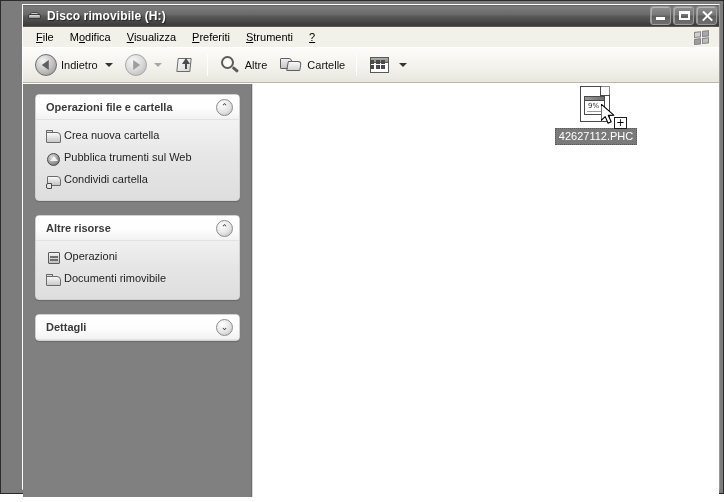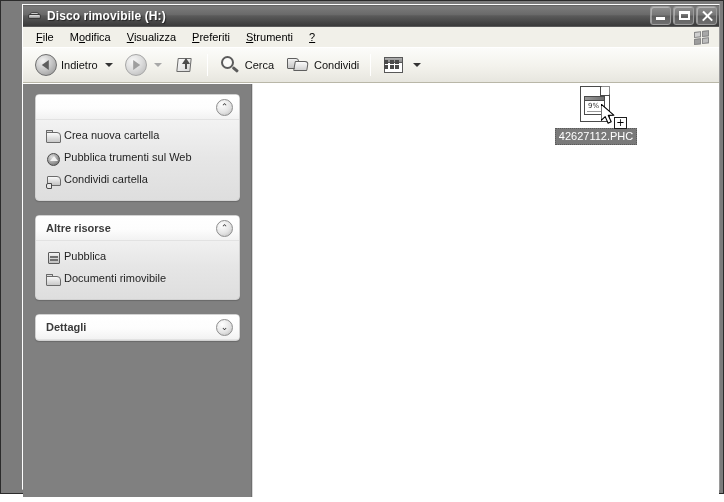--- a/index.html
+++ b/index.html
@@ -601,28 +601,28 @@
               <div class="up-arrow"></div>
               <div class="up-stem"></div>
           </div>
         </div>
         <div class="tb-sep"></div>
         <div class="tb-btn">
           <div class="icon-search">
             <div class="glass"></div>
               <div class="handle"></div>
           </div>
-          <span>Cerca</span>
+          <span>Altre</span>
         </div>
         <div class="tb-btn">
           <div class="icon-folders">
             <div class="f1"></div>
               <div class="f2"></div>
           </div>
-          <span>Condividi</span>
+          <span>Cartelle</span>
         </div>
         <div class="tb-sep"></div>
         <div class="tb-btn">
           <div class="icon-views">
             <div class="box"></div>
             <div class="dots">
                 <i></i>
                 <i></i>
                 <i></i>
                 <i></i>
@@ -633,20 +633,21 @@
           <div class="caret"></div>
         </div>
       </div>
 
       <div class="body-area">
 
         <div class="sidebar">
 
           <div class="panel">
             <div class="panel-header">
+              <div class="panel-title">Operazioni file e cartella</div>
               <div class="panel-chevron">⌃</div>
             </div>
             <div class="panel-body">
               <div class="panel-row">
                 <span class="sico folder">
                     <i class="ft"></i>
                     <i class="fb"></i>
                   </span>
                 <span>Crea nuova cartella</span>
               </div>
@@ -672,21 +673,21 @@
               <div class="panel-title">Altre risorse</div>
               <div class="panel-chevron">⌃</div>
             </div>
             <div class="panel-body">
               <div class="panel-row">
                 <span class="sico docs">
                     <i class="b"></i>
                     <i class="l1"></i>
                     <i class="l2"></i>
                   </span>
-                <span>Pubblica</span>
+                <span>Operazioni</span>
               </div>
               <div class="panel-row">
                 <span class="sico sfolder">
                     <i class="ft"></i>
                     <i class="fb"></i>
                   </span>
                 <span>Documenti rimovibile</span>
               </div>
             </div>
           </div>

